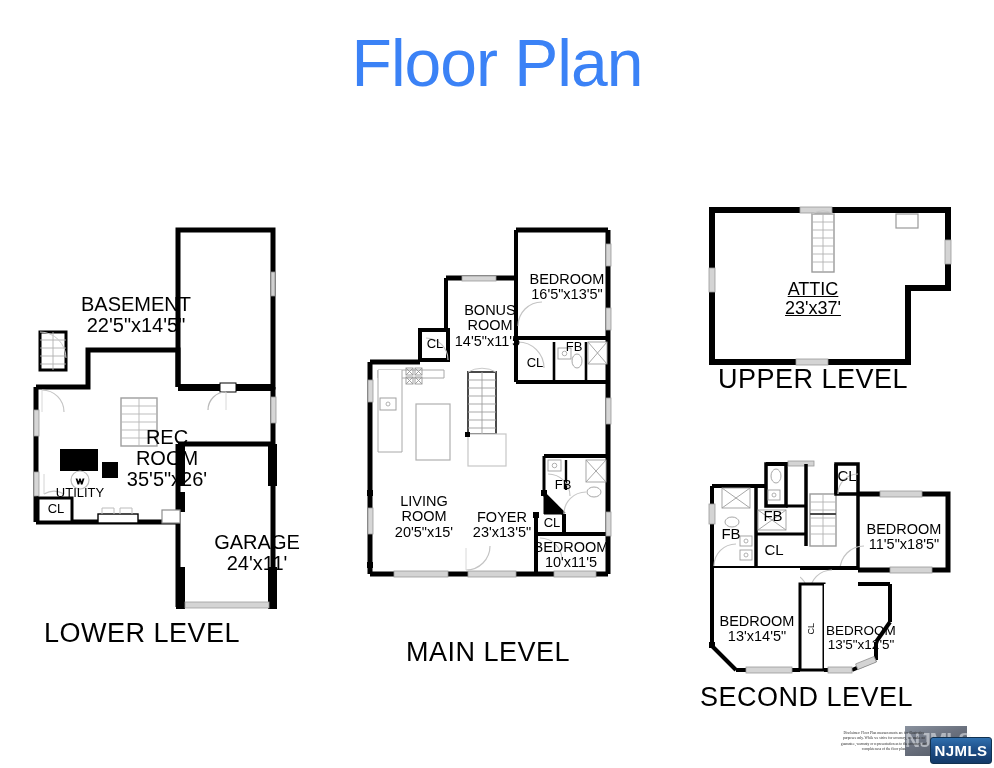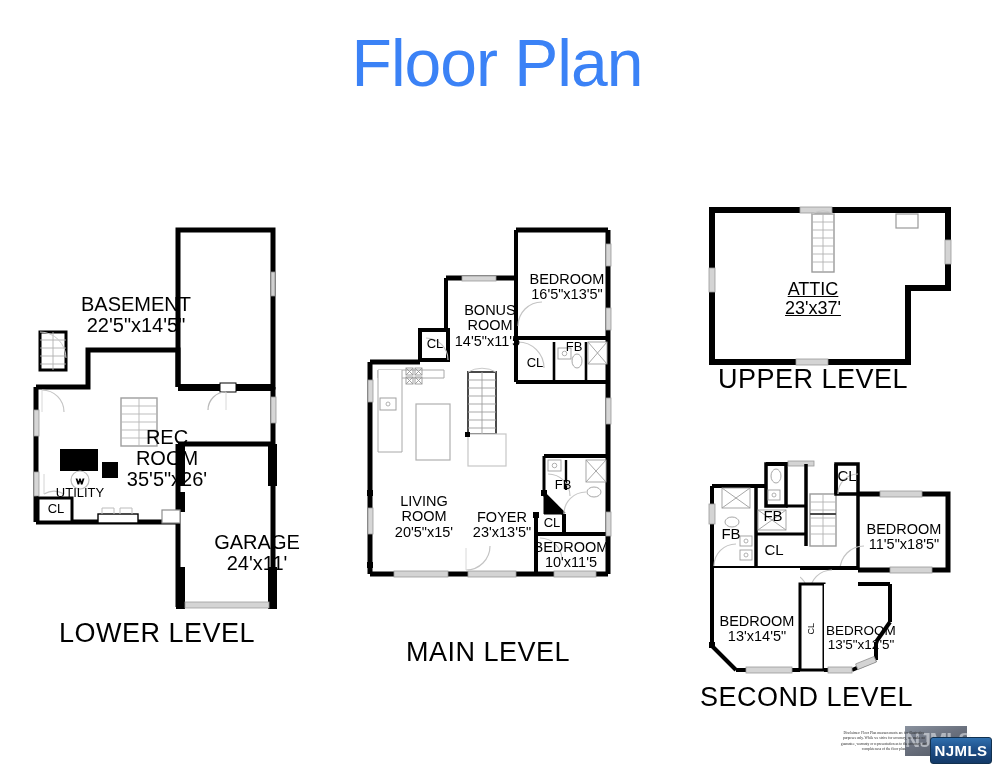--- a/index.html
+++ b/index.html
@@ -223,21 +223,21 @@
       <div>UTILITY</div>
     </div>
     <div class="roomlabel rl-sm" style="left:12px; top:280px; width:32px;">
       <div>CL</div>
     </div>
     <div class="roomlabel rl-lg" style="left:148px; top:310px; width:98px;margin-left:32px;">
       <div>GARAGE</div>
       <div>24'x11'</div>
     </div>
   </div>
-  <div class="level-label" style="left:44px; top:618px;margin-left:15px;">LOWER LEVEL</div>
+  <div class="level-label" style="left:44px; top:618px;">LOWER LEVEL</div>
 
   <div class="plan" style="left:358px; top:222px;">
     <svg width="270" height="400" viewBox="0 0 270 400">
       <g fill="none" stroke="#000">
 
         <path d="M158 8 L250 8 L250 116 L158 116 Z" fill="#fff" stroke="none"></path>
         <path d="M158 8 L250 8" stroke-width="5"></path>
         <path d="M250 8 L250 116" stroke-width="5"></path>
         <path d="M158 8 L158 56" stroke-width="4"></path>
 

